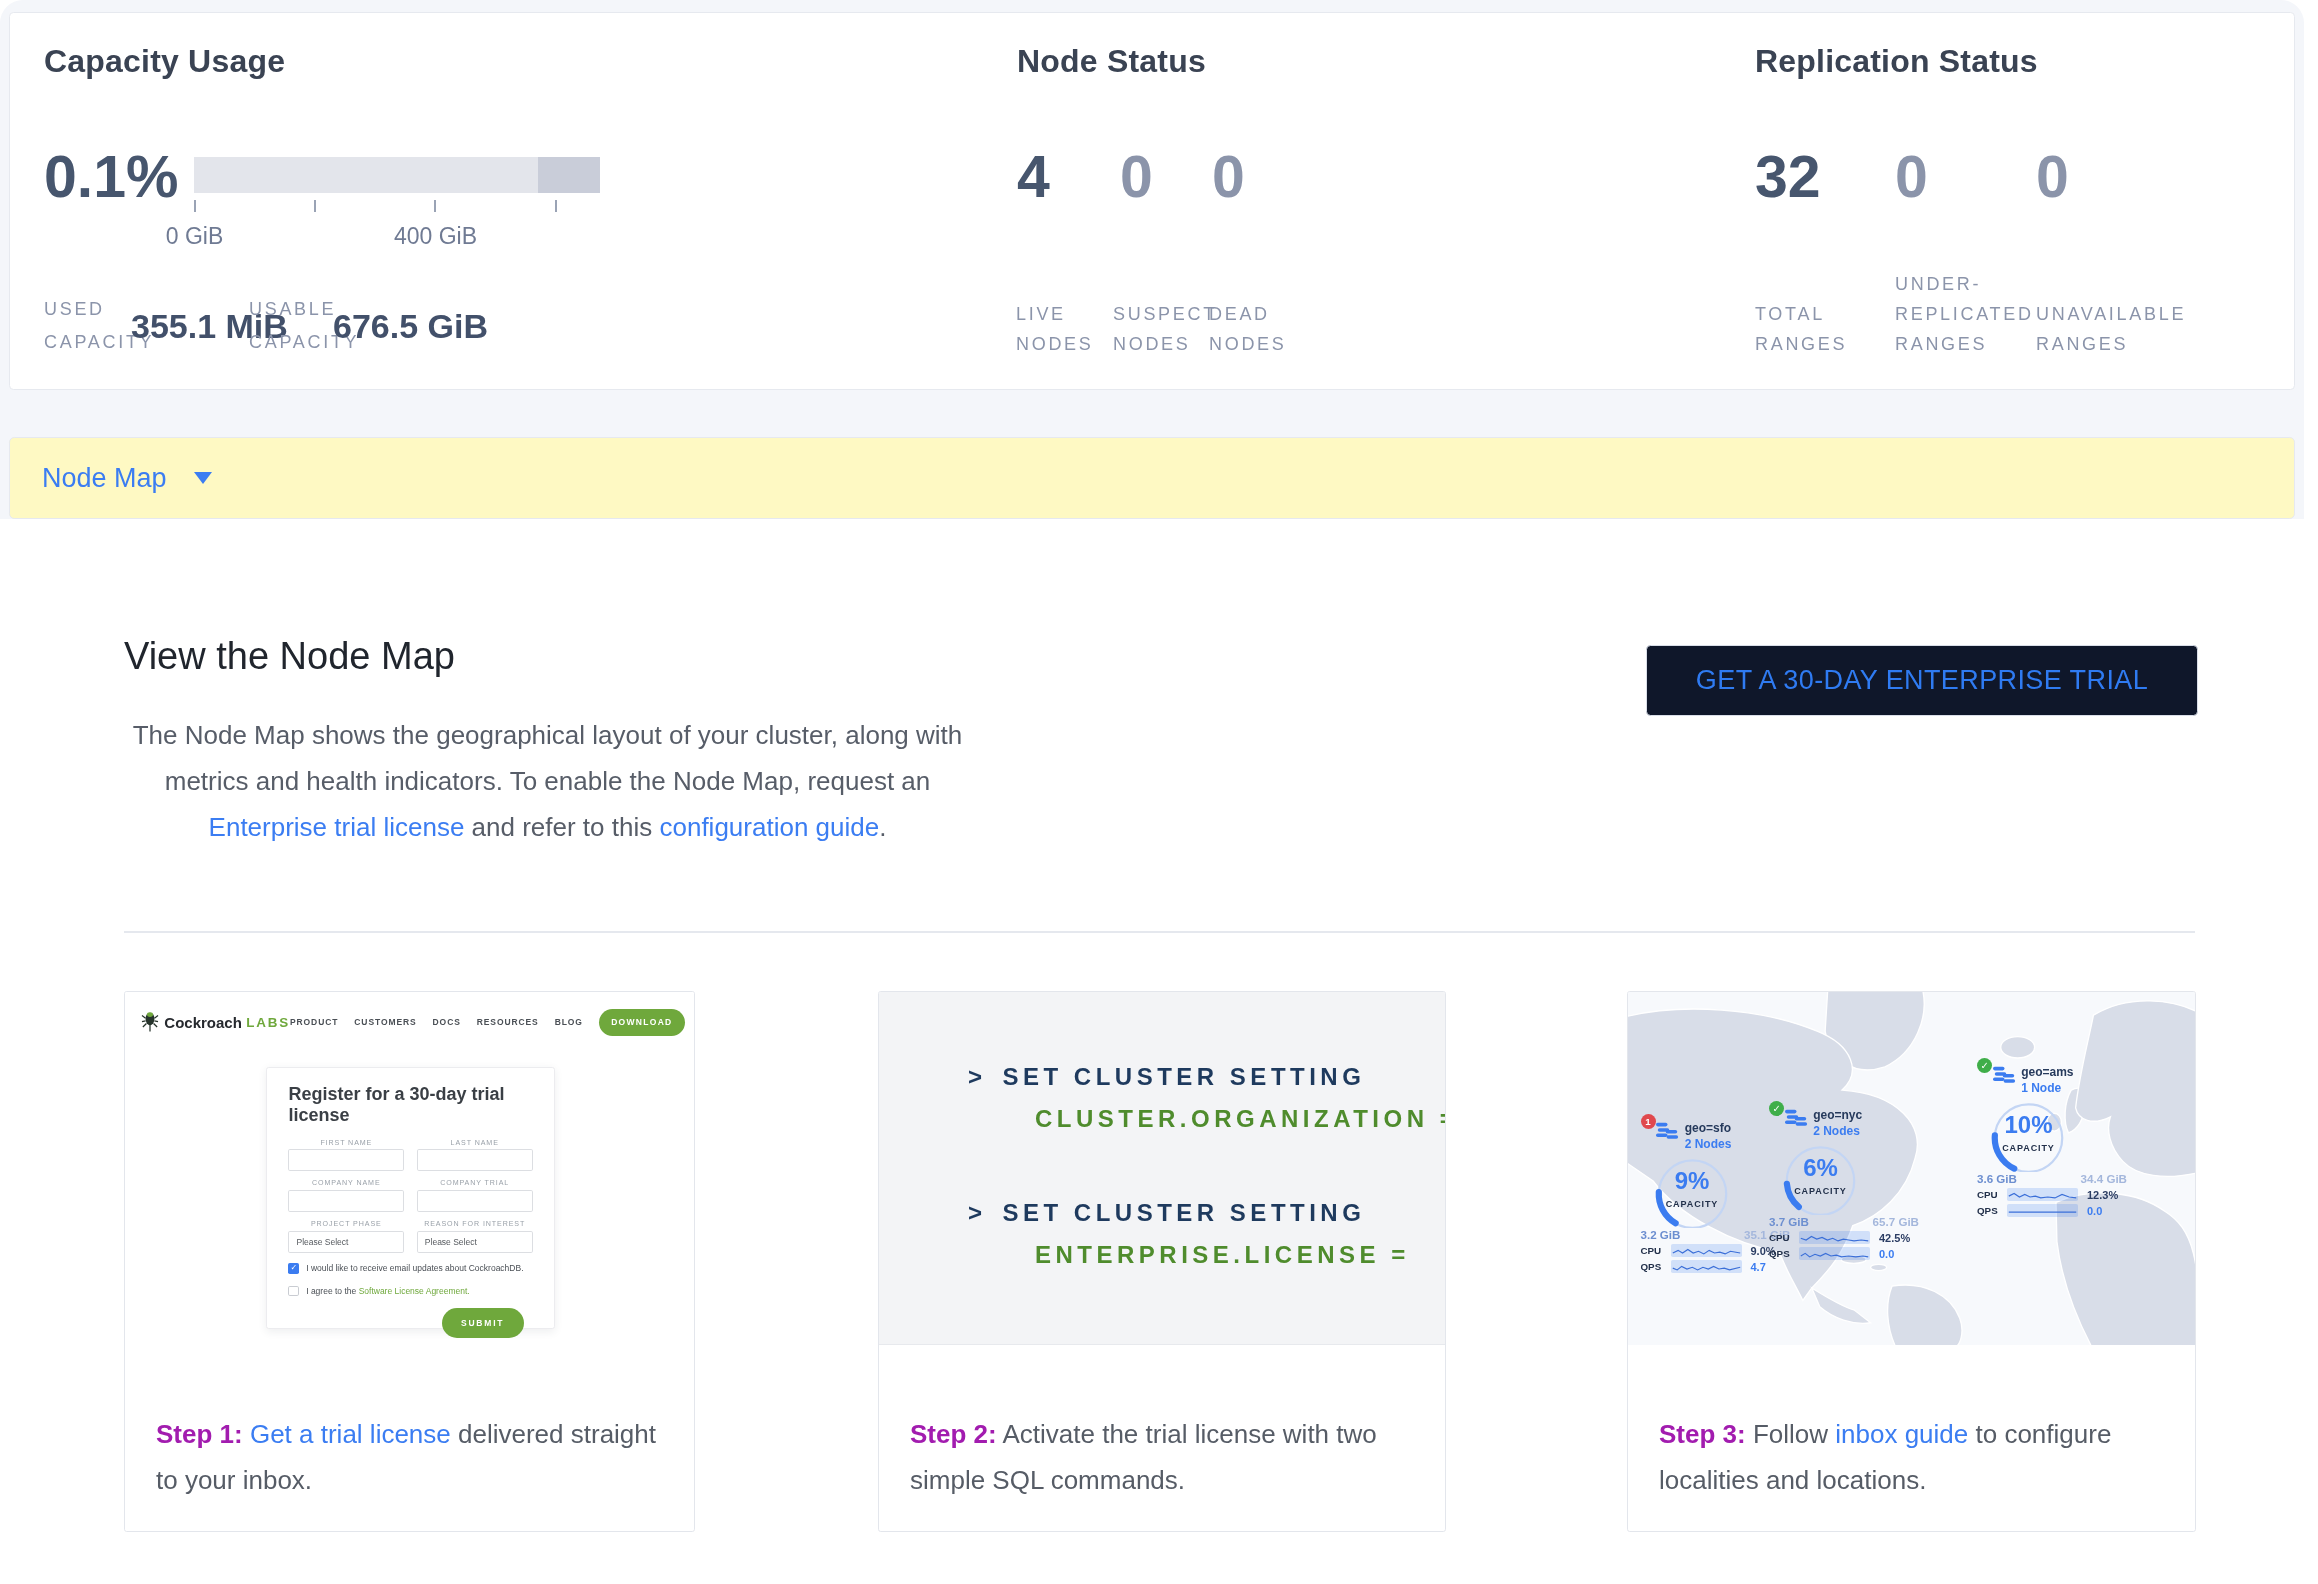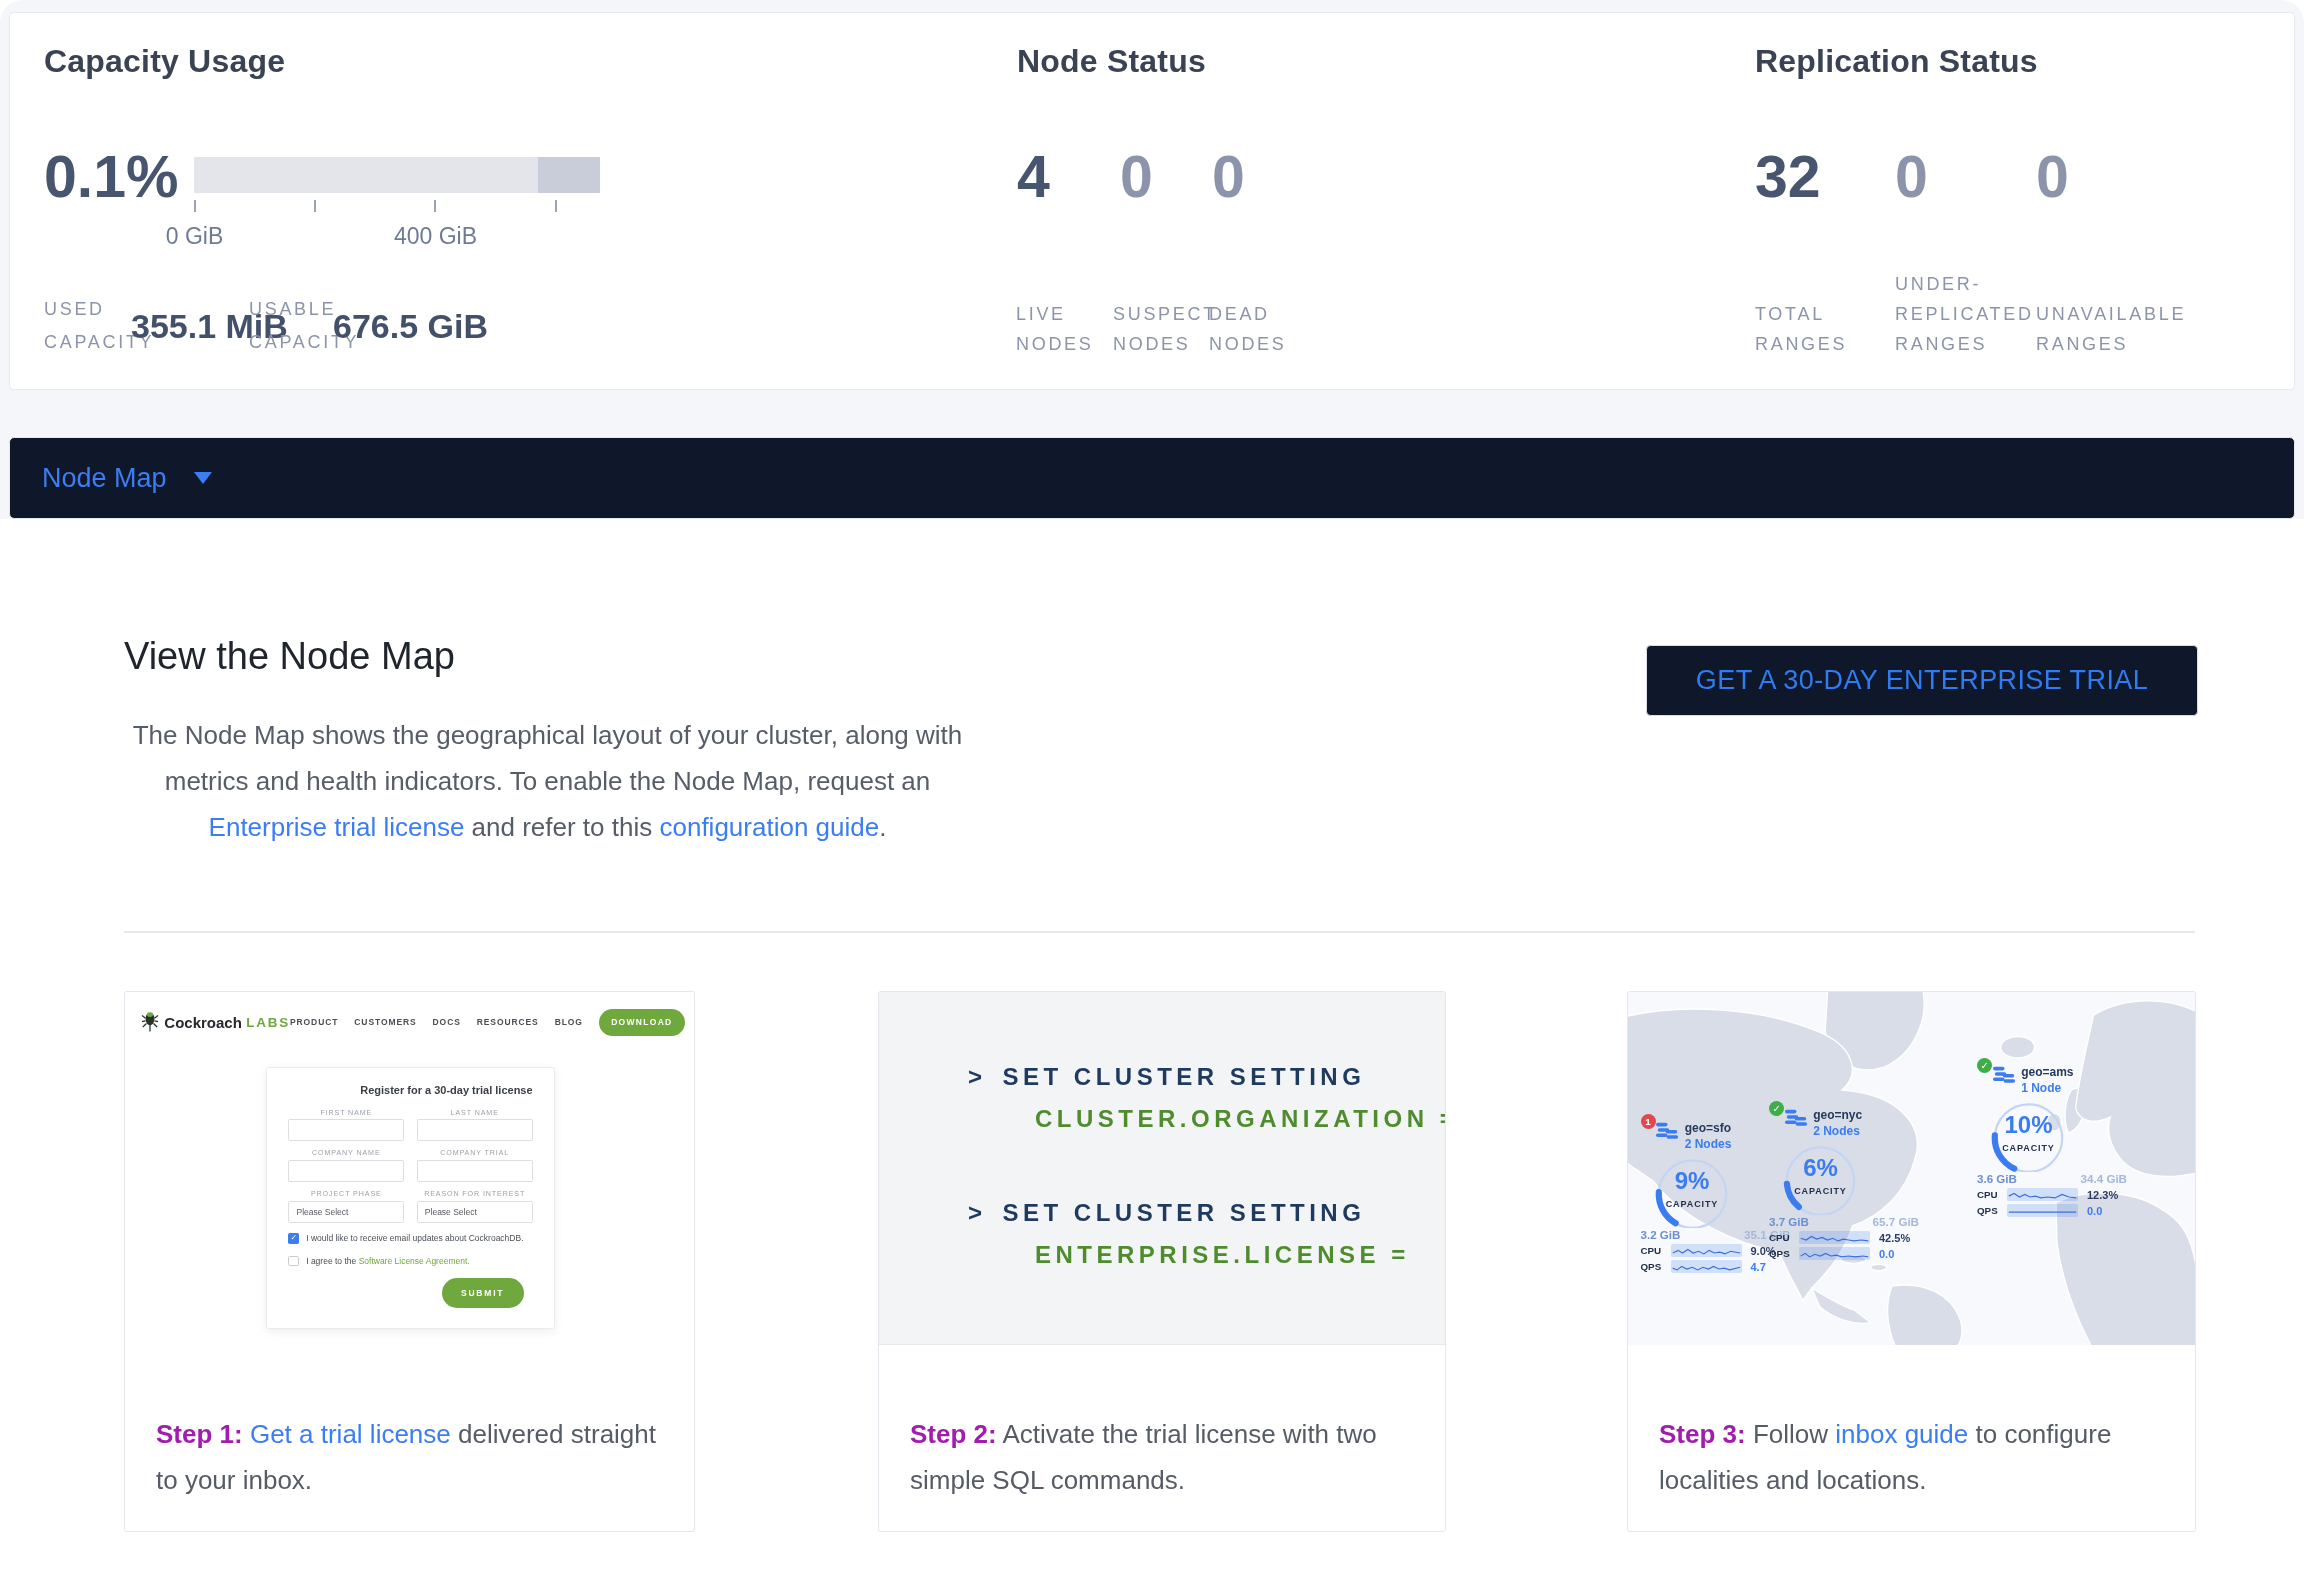--- a/index.html
+++ b/index.html
@@ -23,21 +23,21 @@
   .tick { position:absolute; top:187px; width:1.8px; height:12.5px; background:#9aa3b5; }
   .tick-label { position:absolute; top:210px; width:107px; text-align:center; font-size:23px; color:#6f7a93; }
 
   .mini-label { position:absolute; font-size:18px; font-weight:400; letter-spacing:2.7px; color:#8b94aa; line-height:33px; }
   .mini-value { position:absolute; font-size:34px; font-weight:600; color:#42506a; top:294px; }
 
   .col-label { position:absolute; font-size:18px; letter-spacing:2.7px; color:#8b94aa; line-height:30px;
                height:89px; display:flex; flex-direction:column; justify-content:flex-end; top:257px; }
 
   
-  .selector-bar { position:absolute; left:9px; top:437px; right:9px; height:82px; background:#0f172a;
+  .selector-bar { position:absolute; left:9px; top:437px; right:9px; height:82px; background:#fef9c3;
                   border:0.9px solid #e6e9ef; border-radius:5.3px; display:flex; align-items:center; cursor:pointer; }
   .selector-label { margin-left:32px; font-size:27px; color:#3b7df2; }
   .chevron-down { margin-left:27px; width:0; height:0; border-left:9.8px solid transparent;
                   border-right:9.8px solid transparent; border-top:12.5px solid #3b7df2; }
 
   
   .main { position:absolute; left:0; top:519px; right:0; bottom:0; background:#ffffff; }
   .section-title { position:absolute; left:124px; top:116px; font-size:38px; font-weight:500; color:#20252d; }
   .section-desc { position:absolute; left:124px; top:193px; width:847px; font-size:26px; line-height:46px; color:#575d68;text-align:center; }
   a.link { color:#3b7df2; text-decoration:none; cursor:pointer; }
@@ -59,21 +59,21 @@
   .site-header { position:absolute; left:16px; right:16px; top:10.7px; height:39px; display:flex; align-items:center; }
   .logo-wrap { display:flex; align-items:center; }
   .logo-name { font-size:15px; font-weight:700; color:#26292e; margin-left:5.3px; }
   .logo-suffix { font-size:13.4px; font-weight:600; color:#6fa83c; letter-spacing:1.8px; margin-left:4.5px; }
   .site-nav { margin-left:auto; display:flex; align-items:center; gap:16px; }
   .site-nav-item { font-size:8.5px; font-weight:700; letter-spacing:0.9px; color:#4a4f55; }
   .dl-pill { width:86px; height:27px; border-radius:13.4px; background:#6fa83c; color:#ffffff; font-size:8.5px;
              font-weight:700; letter-spacing:1.3px; display:flex; align-items:center; justify-content:center; }
   .reg-form { position:absolute; left:141px; top:75px; width:289px; height:262px; background:#ffffff;
               border:0.9px solid #ececef; box-shadow:0 2.7px 9px rgba(40,50,70,.08); border-radius:2.7px; padding:16px 21.4px; }
-  .reg-title { text-align:right; font-size:11px; font-weight:600; color:#3a3f45; margin-bottom:12.5px; }
+  .reg-title { text-align:left; font-size:18px; font-weight:600; color:#3a3f45; margin-bottom:12.5px; }
   .fgrid { display:grid; grid-template-columns:1fr 1fr; column-gap:12.5px; row-gap:8px; }
   .flabel { font-size:7.1px; letter-spacing:0.9px; color:#9aa1a9; margin-bottom:2.7px;text-align:center; }
   .finput { height:22px; border:0.9px solid #dcdee2; border-radius:1.8px; background:#fff; }
   .fselect { height:22px; border:0.9px solid #dcdee2; border-radius:1.8px; background:#fff; display:flex;
              align-items:center; padding-left:7.1px; font-size:8.5px; color:#55595e; }
   .cbrow { display:flex; align-items:flex-start; margin-top:9.8px; }
   .cbox { width:10.7px; height:10.7px; border-radius:1.8px; margin-right:7.1px; flex:0 0 auto; margin-top:0.9px; }
   .cbox.checked { background:#3b7cf0; color:#fff; font-size:8px; line-height:10.7px; text-align:center; }
   .cbox.empty { background:#fff; border:0.9px solid #c9ccd2; }
   .cbtext { font-size:8.5px; color:#4a4f55; line-height:12.5px; }

